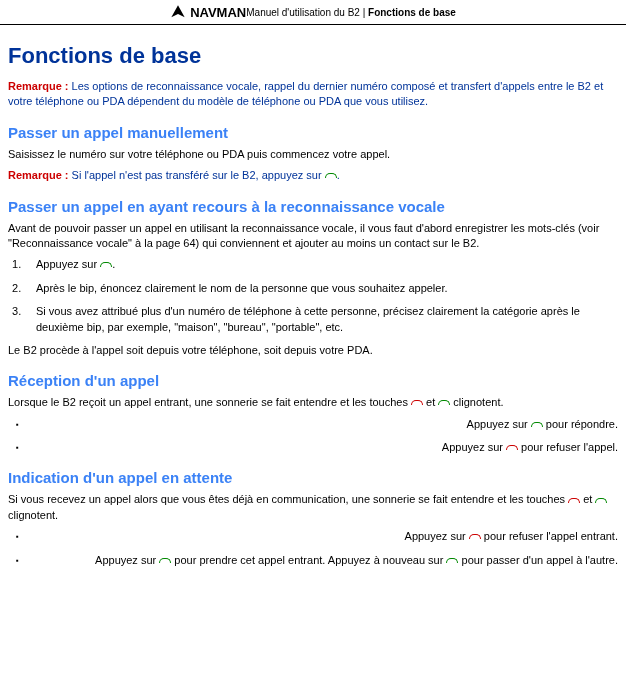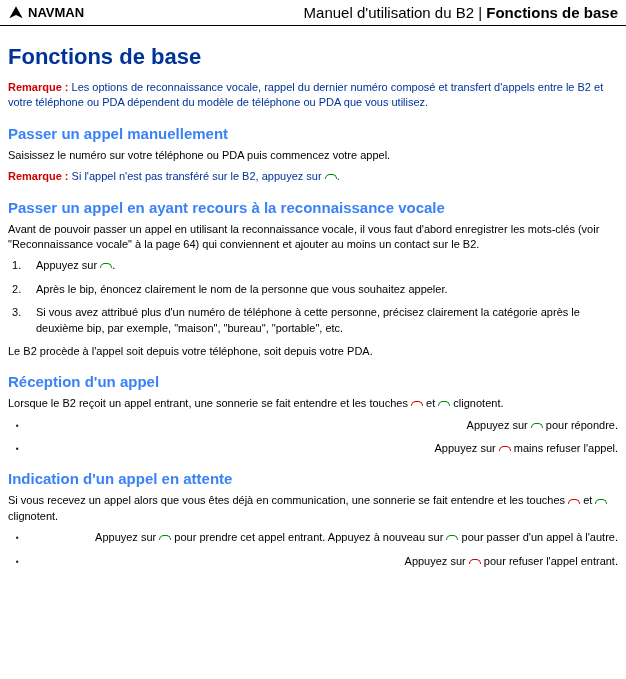--- a/index.html
+++ b/index.html
@@ -8,39 +8,39 @@
       box-sizing: border-box;
     }
     body {
       font-family: Arial, sans-serif;
       background: #fff;
       width: 626px;
       padding: 0;
     }
     .header-bar {
       display: flex;
-      justify-content: space-between;
+      justify-content: center;
       align-items: center;
       padding: 4px 8px;
       border-bottom: 1px solid #000;
       font-size: 10px;
     }
     .logo {
       display: flex;
       align-items: center;
       font-weight: bold;
       font-size: 13px;
     }
     .logo-icon {
       width: 16px;
       height: 16px;
       margin-right: 4px;
     }
     .header-right {
-      font-size: 15px;
+      font-size: 10px;
     }
     .header-right strong {
       font-weight: bold;
     }
     .content {
       padding: 8px 8px 0 8px;
     }
     h1 {
       font-size: 22px;
       font-weight: bold;
@@ -196,32 +196,32 @@
   <p>
     <span>Lorsque le B2 reçoit un appel entrant, une sonnerie se fait entendre et les touches  </span><span class="phone-red"></span><span> et </span><span class="phone-green"></span><span> clignotent.</span>
   </p>
 
 
   <ul>
     <li>
       <span>Appuyez sur </span><span class="phone-green"></span><span> pour répondre.</span>
     </li>
     <li>
-      <span>Appuyez sur </span><span class="phone-red"></span><span> mains refuser l'appel.</span>
+      <span>Appuyez sur </span><span class="phone-red"></span><span> pour refuser l'appel.</span>
     </li>
   </ul>
 
   <h2>Indication d'un appel en attente</h2>
   <p>
     <span>Si vous recevez un appel alors que vous êtes déjà en communication, une sonnerie se fait entendre et les touches </span><span class="phone-red"></span><span> et </span><span class="phone-green"></span><span> clignotent.</span>
   </p>
 
   <ul>
     <li>
+      <span>Appuyez sur </span><span class="phone-red"></span><span> pour refuser l'appel entrant.</span>
+    </li>
+    <li>
       <span>Appuyez sur </span><span class="phone-green"></span><span> pour prendre cet appel entrant. Appuyez à nouveau sur </span><span class="phone-green"></span><span> pour passer d'un appel à l'autre.</span>
     </li>
-    <li>
-      <span>Appuyez sur </span><span class="phone-red"></span><span> pour refuser l'appel entrant.</span>
-    </li>
   </ul>
 
 
 </div>
 
 </body></html>

